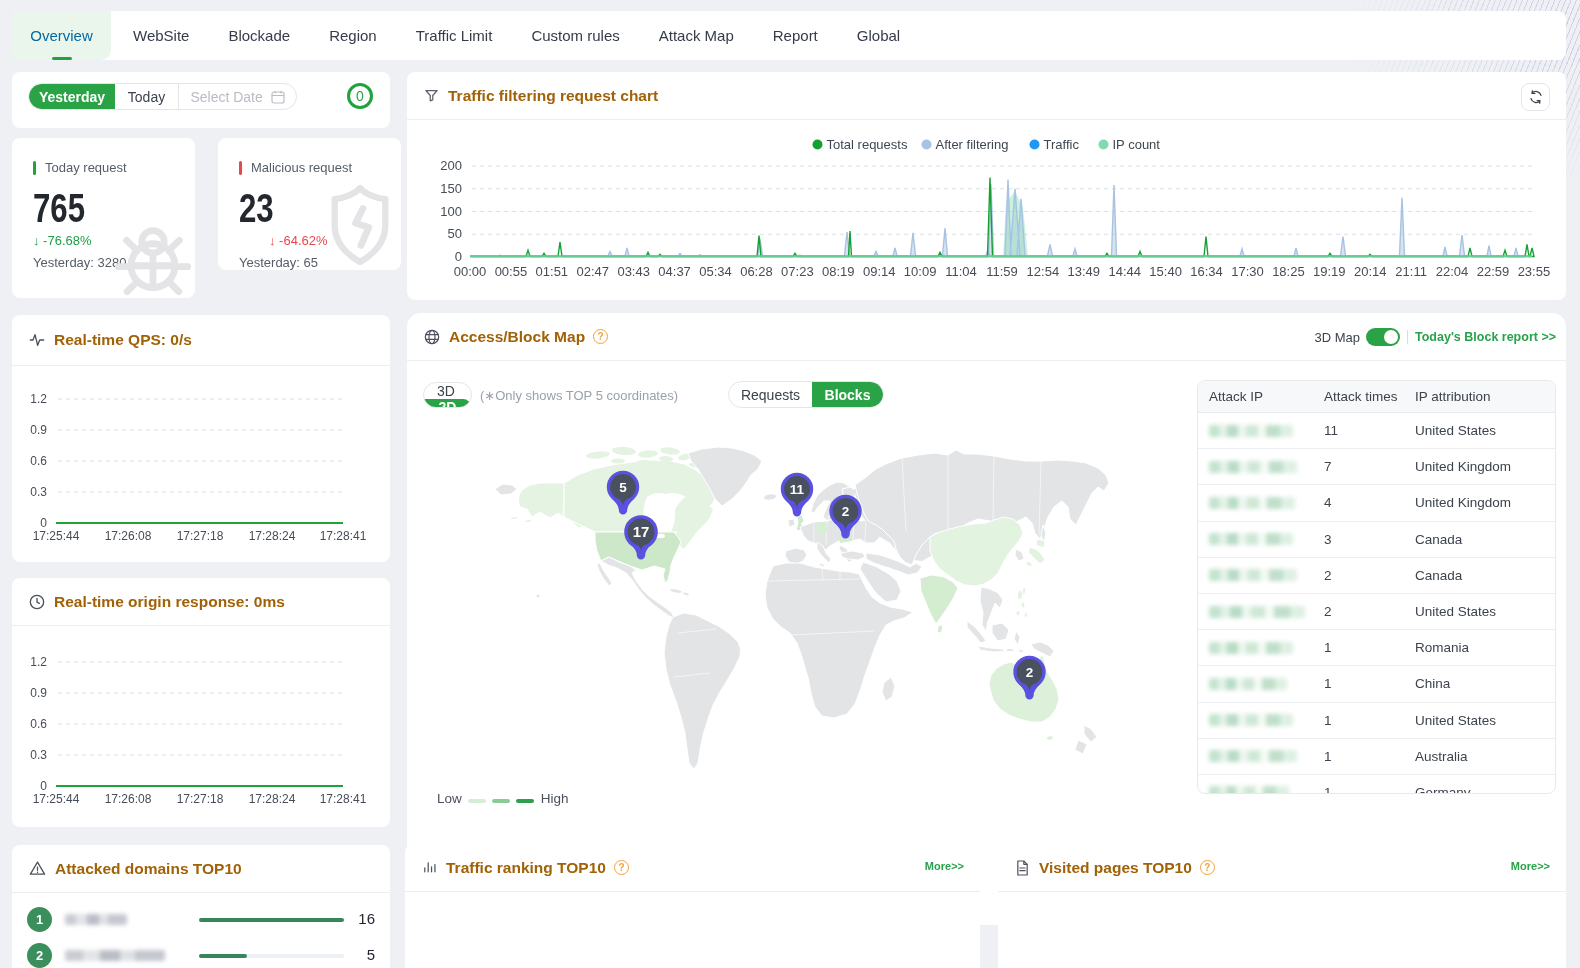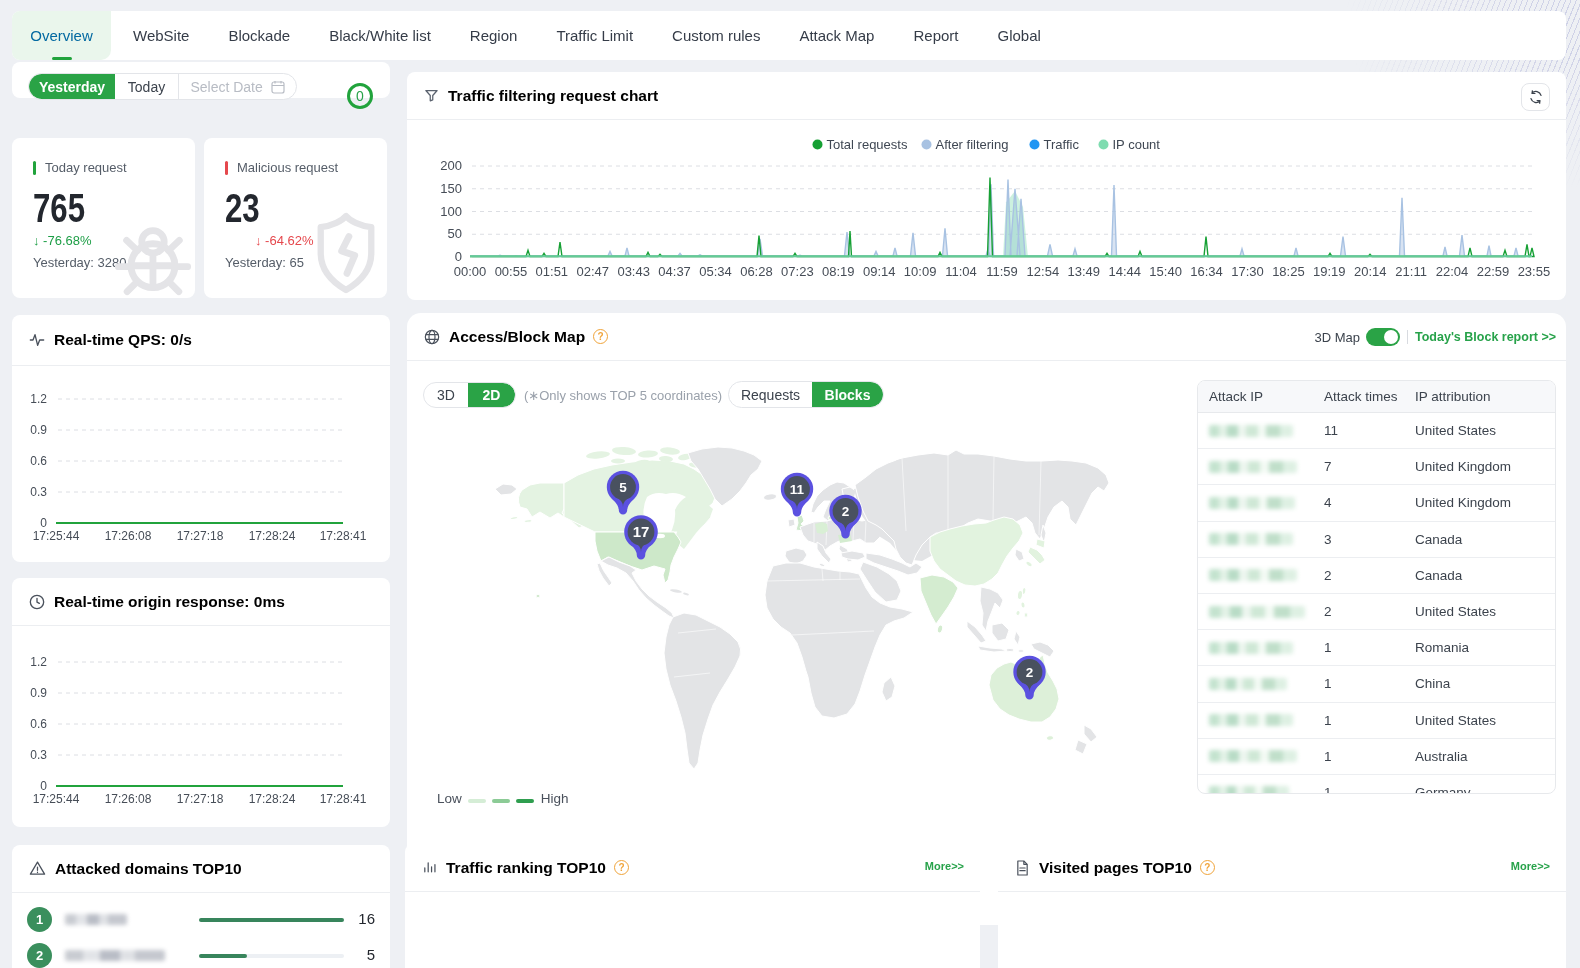--- a/index.html
+++ b/index.html
@@ -5,54 +5,54 @@
 * { margin:0; padding:0; box-sizing:border-box; }
 html,body { width:1580px; height:968px; overflow:hidden; }
 body { font-family:"Liberation Sans", sans-serif; background:#eef0f4; position:relative; color:#3c434d; }
 .deco { position:absolute; right:0; top:0; width:360px; height:330px; z-index:0;
   background:repeating-linear-gradient(112deg, rgba(125,128,196,.27) 0 1px, transparent 1px 5px);
   -webkit-mask-image:radial-gradient(ellipse 100% 80% at 100% 5%, #000 15%, transparent 65%);
   mask-image:radial-gradient(ellipse 100% 80% at 100% 5%, #000 15%, transparent 65%);
 }
 .card { position:absolute; background:#fff; border-radius:8px; z-index:1; }
 .chead { position:absolute; left:0; top:0; right:0; height:48px; border-bottom:1px solid #eceef1; display:flex; align-items:center; padding-left:17px; }
-.chead .t { font-size:15.5px; font-weight:bold; color:#000000; margin-left:9px; }
+.chead .t { font-size:15.5px; font-weight:bold; color:#a16207; margin-left:9px; }
 .qmark { display:inline-block; width:15px; height:15px; border:1.5px solid #f0a43a; border-radius:50%; color:#f0a43a; font-size:10px; font-weight:bold; text-align:center; line-height:13px; margin-left:8px; }
 .more { position:absolute; right:16px; font-size:11px; color:#27a24a; font-weight:bold; top:16px; }
 
 #nav { position:absolute; left:12px; top:11px; width:1554px; height:49px; background:#fff; border-radius:8px; z-index:1; display:flex; align-items:stretch; font-size:15px; }
 #nav .tab { display:flex; align-items:center; padding:0 19.5px; color:#353c48; }
 #nav .tab.ov { background:#eaf6ec; border-radius:8px 0 10px 8px; color:#0369a1; width:99px; padding:0; justify-content:center; position:relative; }
 #nav .tab.ov:after { content:""; position:absolute; left:50%; transform:translateX(-50%); bottom:0; width:20px; height:3px; border-radius:2px; background:#21a33c; }
 
-#datecard { left:12px; top:62px; width:378px; height:36px; }
+#datecard { left:12px; top:72px; width:378px; height:56px; }
 .seg { position:absolute; left:16px; top:11px; height:27px; display:flex; border:1px solid #e3e5e9; border-radius:13.5px; overflow:hidden; font-size:14px; background:#fff; }
 .seg .s1 { background:#2aa346; color:#fff; font-weight:bold; width:86px; display:flex; align-items:center; justify-content:center; border-radius:13.5px 0 0 13.5px; }
 .seg .s2 { width:64px; display:flex; align-items:center; justify-content:center; color:#3c434d; border-right:1px solid #e3e5e9; }
 .seg .s3 { width:117px; display:flex; align-items:center; justify-content:center; color:#b8bcc4; }
 #zerocircle { position:absolute; left:347px; top:83px; width:26px; height:26px; border:3px solid #21a33c; border-radius:50%; color:#27a24a; font-size:14px; display:flex; align-items:center; justify-content:center; z-index:2; }
 
 #stat1 { left:12px; top:138px; width:183px; height:160px; overflow:hidden; }
-#stat2 { left:204px; top:138px; width:183px; height:160px; overflow:hidden; }
+#stat2 { left:218px; top:138px; width:183px; height:132px; overflow:hidden; }
 .stitle { position:absolute; left:21px; top:22px; font-size:13px; color:#555d68; display:flex; align-items:center; }
 .stitle .bar { width:3px; height:14px; border-radius:2px; margin-right:9px; }
 .bignum { position:absolute; left:21px; top:48px; font-size:40px; font-weight:bold; color:#23272e; transform:scaleX(0.78); transform-origin:left center; }
 .pct { position:absolute; left:21px; top:95px; font-size:13px; }
 .yst { position:absolute; left:21px; top:117px; font-size:13px; color:#555d68; }
 .wmicon { position:absolute; right:4px; bottom:0px; opacity:1; }
 
 #chartcard { left:407px; top:72px; width:1159px; height:228px; }
 #refreshbtn { position:absolute; right:16px; top:11px; width:29px; height:28px; border:1px solid #e3e5e9; border-radius:8px; display:flex; align-items:center; justify-content:center; }
 
 #qpscard { left:12px; top:315px; width:378px; height:247px; }
 #rescard { left:12px; top:578px; width:378px; height:249px; }
 
 #mapcard { left:407px; top:313px; width:1159px; height:612px; overflow:hidden;border-radius:14px; }
 .mapctl { position:absolute; top:69px; left:16px; right:16px; display:flex; align-items:center; font-size:14px; }
-.tgl3d { display:flex; height:26px; border-radius:13px; overflow:hidden; border:1px solid #e3e5e9; background:#fff; }
+.tgl3d { display:flex; height:26px; border-radius:13px; overflow:hidden; border:1px solid #e3e5e9; background:#fff;flex-direction:column; }
 .tgl3d .a { width:44px; display:flex; align-items:center; justify-content:center; color:#3c434d; }
 .tgl3d .b { width:47px; display:flex; align-items:center; justify-content:center; background:#2aa346; color:#fff; font-weight:bold; border-radius:0 13px 13px 0; }
 .coordnote { color:#9aa1ab; margin-left:8px; font-size:13px; }
 .tglrq { display:flex; height:27px; border-radius:13.5px; overflow:hidden; border:1px solid #e3e5e9; background:#fff; position:absolute; left:305px; top:-1px; }
 .tglrq .a { width:83px; display:flex; align-items:center; justify-content:center; color:#3c434d; }
 .tglrq .b { width:71px; display:flex; align-items:center; justify-content:center; background:#2aa346; color:#fff; font-weight:bold; border-radius:0 13.5px 13.5px 0; }
 .hdr-right { position:absolute; right:10px; top:0; height:48px; display:flex; align-items:center; font-size:13px; z-index:3; }
 .switch { width:34px; height:18px; background:#2aa346; border-radius:9px; position:relative; margin-left:6px; }
 .switch:after { content:""; position:absolute; right:2px; top:2px; width:14px; height:14px; background:#fff; border-radius:50%; }
 .vbar { width:1px; height:14px; background:#d8dbe0; margin:0 7px; }
@@ -82,21 +82,20 @@
 svg text { font-family:"Liberation Sans", sans-serif; }
 </style>
 </head>
 <body>
 <div class="deco"></div>
 
 <div id="nav">
   <div class="tab ov">Overview</div>
   <div class="tab" style="padding-left:22px;">WebSite</div>
   <div class="tab">Blockade</div>
-  <div class="tab">Black/White list</div>
   <div class="tab">Region</div>
   <div class="tab">Traffic Limit</div>
   <div class="tab">Custom rules</div>
   <div class="tab">Attack Map</div>
   <div class="tab">Report</div>
   <div class="tab">Global</div>
 </div>
 
 <div class="card" id="datecard">
   <div class="seg">

